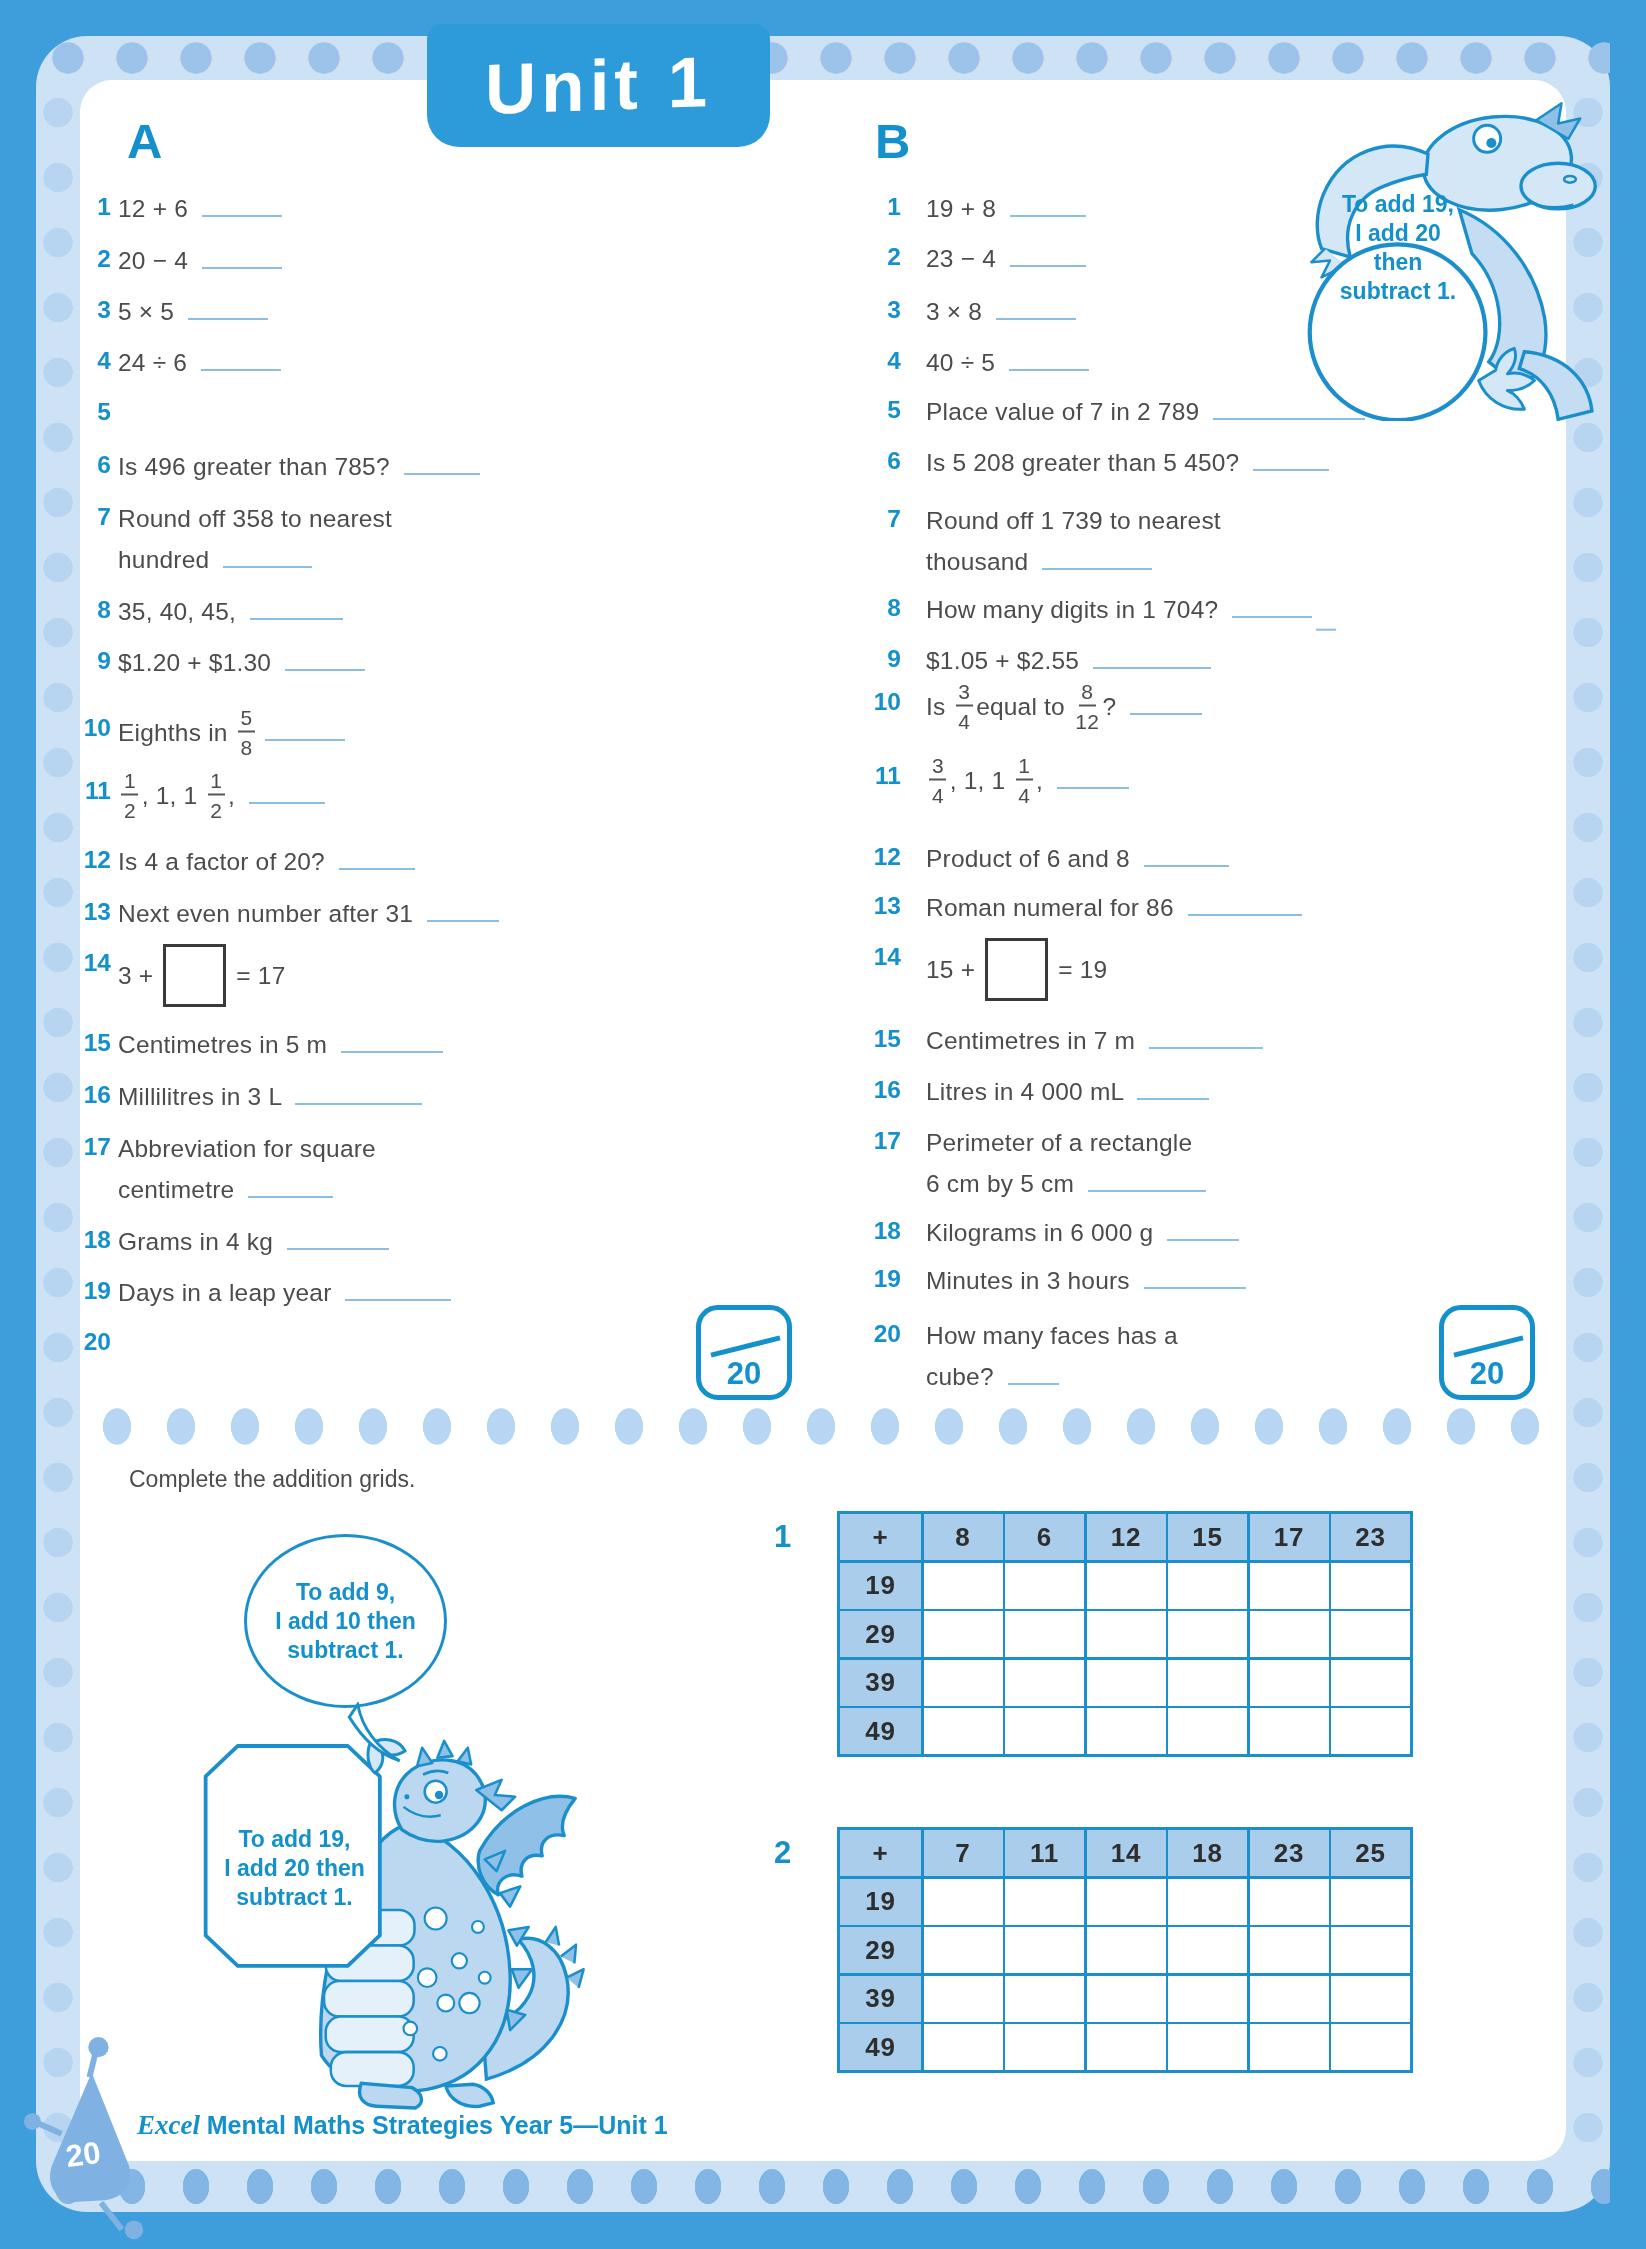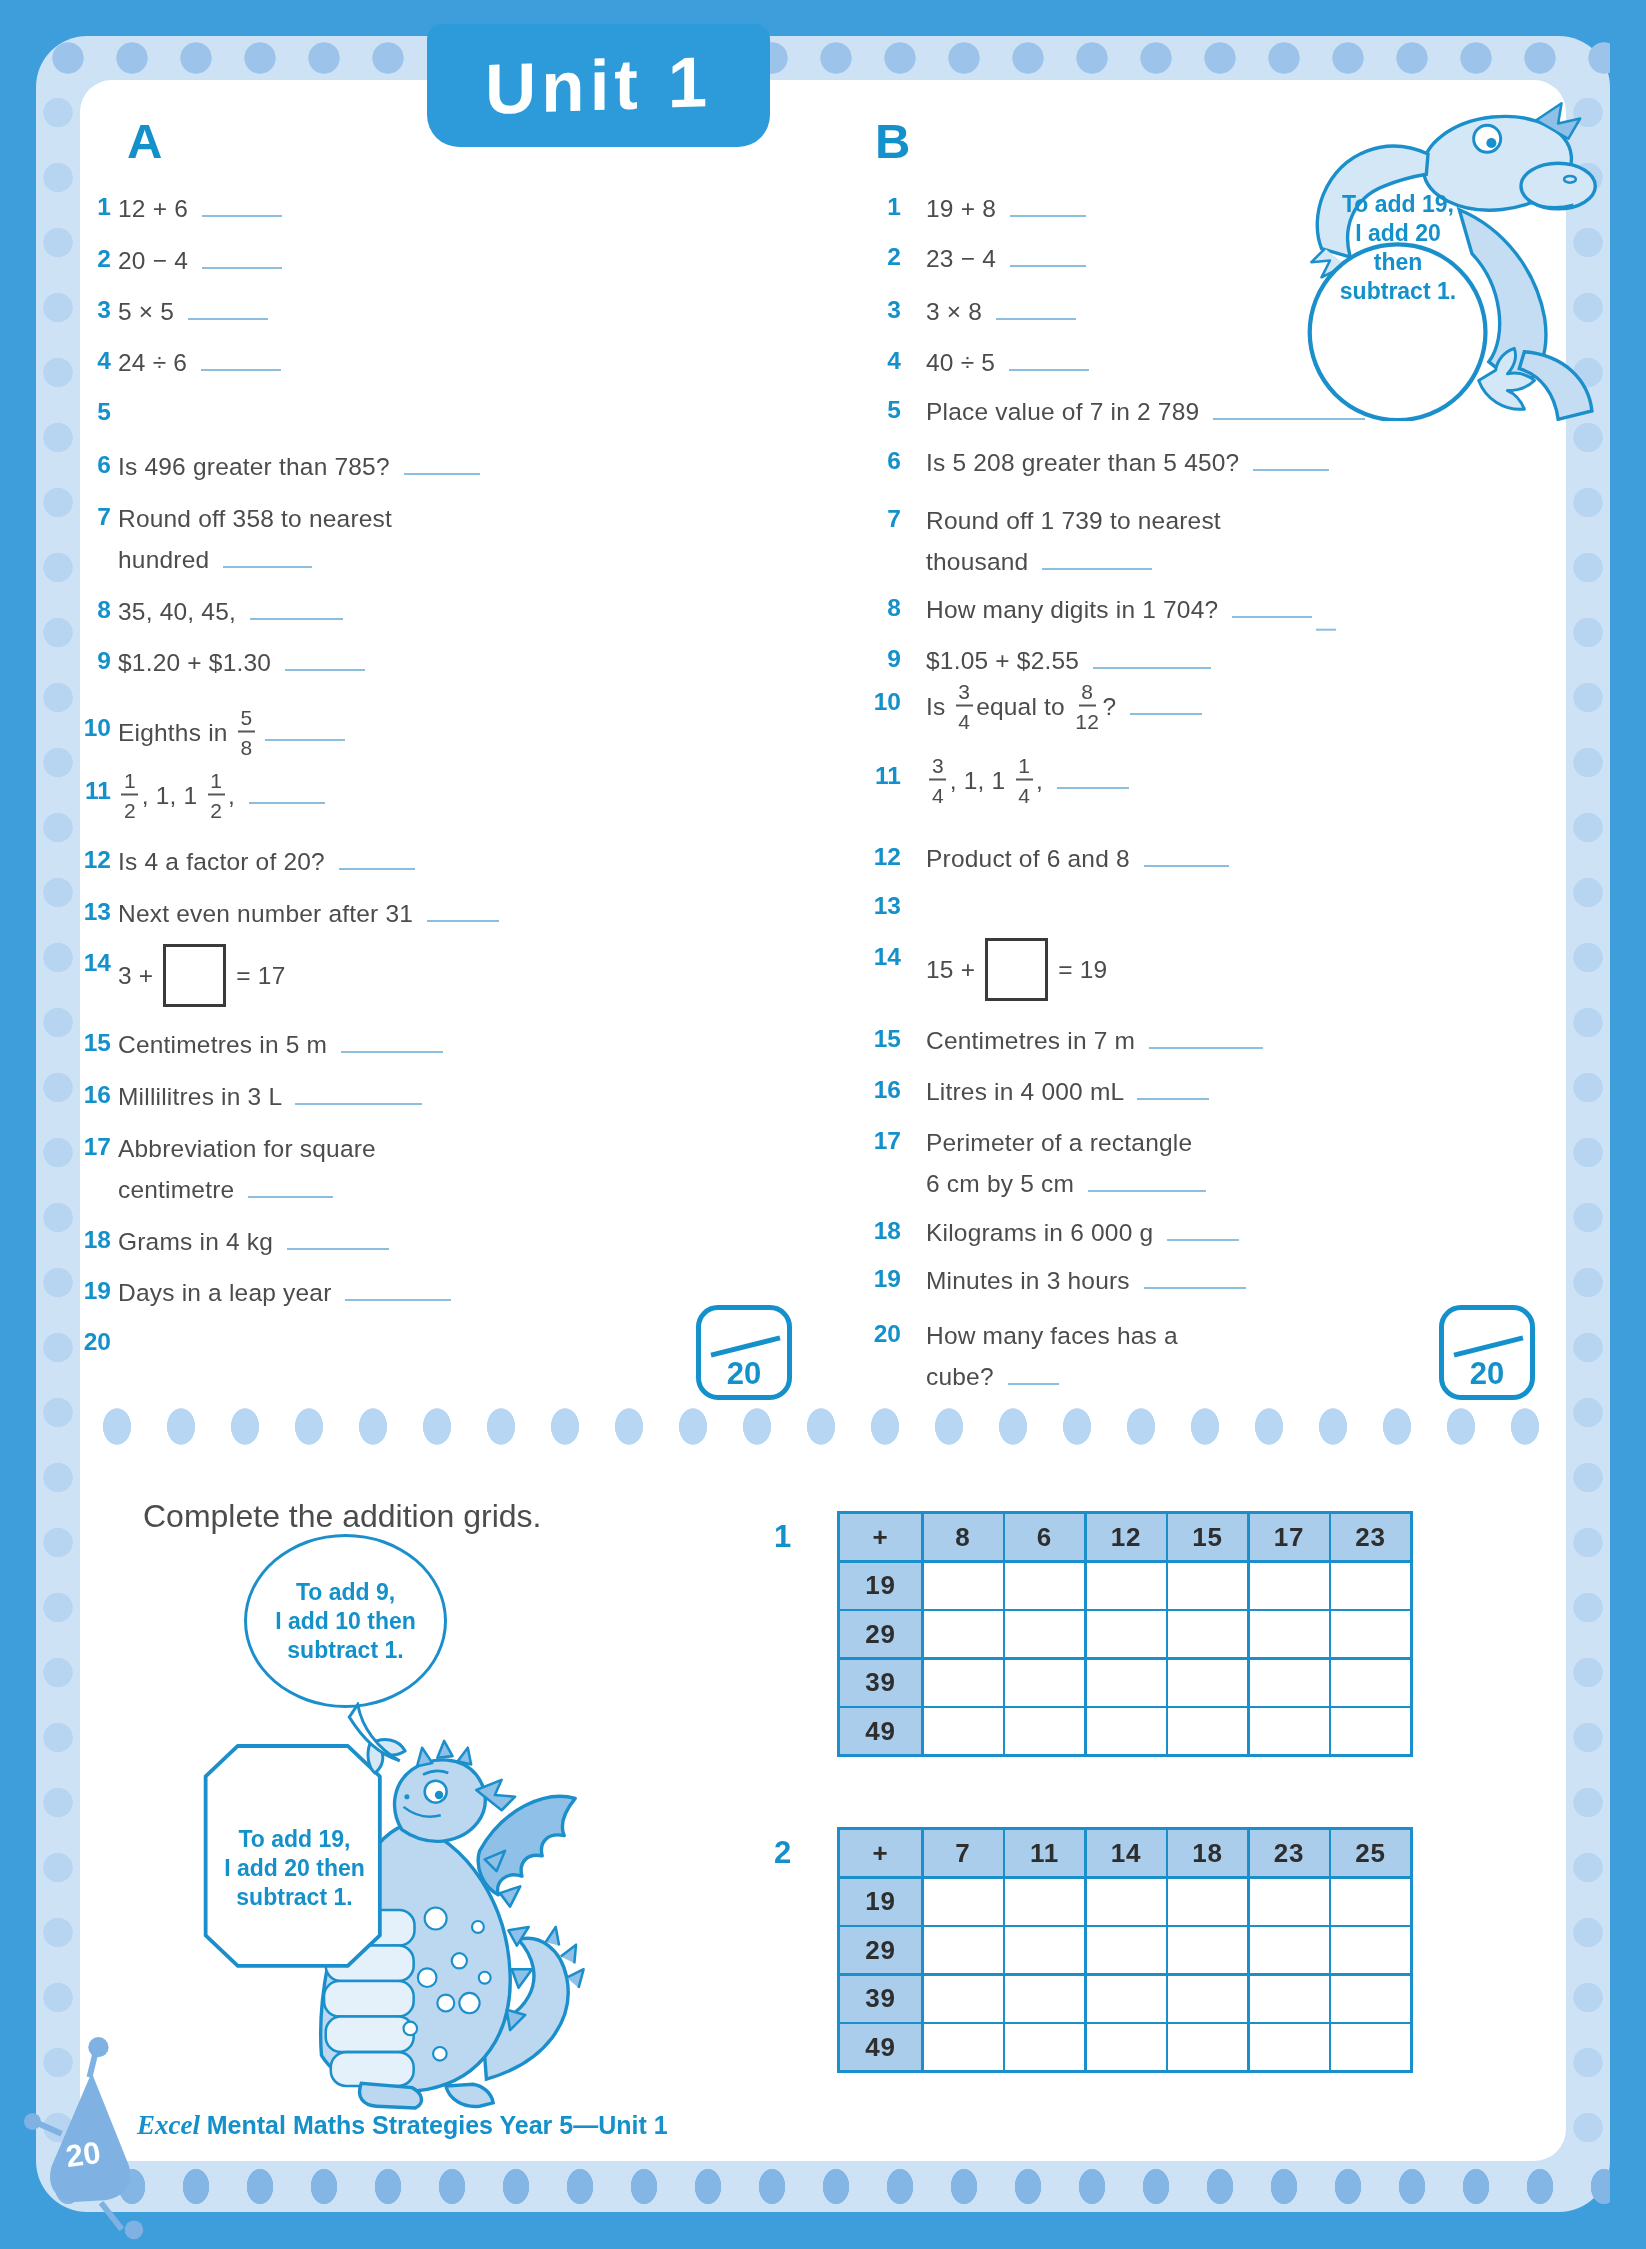--- a/index.html
+++ b/index.html
@@ -34,21 +34,21 @@
   .blank.b2{transform:translateY(12.7px);margin-left:3.4px;}
   .fr{display:inline-flex;flex-direction:column;align-items:center;vertical-align:middle;margin:0 3.4px;line-height:1;transform:translateY(-2.5px);}
   .fn{font-size:21px;color:var(--text);padding:0 2.5px 3.4px;border-bottom:2.1px solid #565656;}
   .fd{font-size:21px;color:var(--text);padding-top:3.4px;}
   .abox{display:inline-block;width:63px;height:63px;border:3.4px solid #3a3a3a;background:#fff;margin:0 10px;flex:0 0 auto;}
 
   .score{position:absolute;top:1305px;width:96px;height:95px;border:5px solid var(--accent);border-radius:22px;z-index:3;background:#fff;}
   .score .slash{position:absolute;left:9.3px;top:34px;width:71px;border-top:5px solid var(--accent);transform:rotate(-14deg);}
   .score .sval{position:absolute;bottom:3.4px;left:0;right:0;text-align:center;font-weight:700;font-size:31px;color:var(--accent);}
 
-  .instructions{position:absolute;left:143px;top:1466px;font-size:32px;color:var(--text);z-index:3;margin-top:32px;}
+  .instructions{position:absolute;left:129px;top:1466px;font-size:23px;color:var(--text);z-index:3;}
 
   .gridlabel{position:absolute;font-size:31px;font-weight:700;color:var(--accent);z-index:3;}
   .grid{position:absolute;left:837px;display:grid;gap:2.5px;background:var(--tb);border:3.4px solid var(--tb);grid-template-columns:81px repeat(6,79px);grid-auto-rows:46px;z-index:3;}
   .gcell{display:flex;align-items:center;justify-content:center;background:#fff;font-weight:700;font-size:26px;color:#2e2e2e;letter-spacing:0.8px;}
   .ghead{background:var(--thead);}
 
   .bubble{position:absolute;left:244px;top:1534px;width:203px;height:174px;background:#fff;border:3.4px solid var(--tb);border-radius:50%;z-index:4;display:flex;align-items:center;justify-content:center;text-align:center;}
   .tiptext{color:var(--accent);font-weight:700;font-size:23px;line-height:29px;text-align:center;}
   .circle-tip-text{position:absolute;left:1309px;top:190px;width:178px;z-index:5;}
   .sign-text{position:absolute;left:210px;top:1825px;width:169px;z-index:5;}
@@ -132,21 +132,21 @@
           <span class="fd">12</span>
         </span><span class="qt">? </span><span class="blank" style="width: 72px;"></span></span></div>
     <div class="qrow" style="height: 81px;"><span class="qnum">11</span><span class="qcontent"><span class="fr">
           <span class="fn">3</span>
           <span class="fd">4</span>
         </span><span class="qt">, 1, 1 </span><span class="fr">
           <span class="fn">1</span>
           <span class="fd">4</span>
         </span><span class="qt">, </span><span class="blank" style="width: 72px;"></span></span></div>
     <div class="qrow" style="height: 49px;"><span class="qnum">12</span><span class="qcontent"><span class="qt">Product of 6 and 8 </span><span class="blank" style="width: 85px;"></span></span></div>
-    <div class="qrow" style="height: 51px;"><span class="qnum">13</span></div>
+    <div class="qrow" style="height: 51px;"><span class="qnum">13</span><span class="qcontent"><span class="qt">Roman numeral for 86 </span><span class="blank" style="width: 114px;"></span></span></div>
     <div class="qrow c" style="height: 82px;"><span class="qnum">14</span><span class="qcontent">
         <span class="qt">15 + </span>
         <span class="abox"></span>
         <span class="qt">= 19 </span>
       </span></div>
     <div class="qrow" style="height: 51px;"><span class="qnum">15</span><span class="qcontent"><span class="qt">Centimetres in 7 m </span><span class="blank" style="width: 114px;"></span></span></div>
     <div class="qrow" style="height: 51px;"><span class="qnum">16</span><span class="qcontent"><span class="qt">Litres in 4 000 mL </span><span class="blank" style="width: 72px;"></span></span></div>
     <div class="qrow" style="height: 90px;"><span class="qnum">17</span><span class="qcontent"><span class="qt">Perimeter of a rectangle </span><br><span class="qt">6 cm by 5 cm </span><span class="blank" style="width: 118px;"></span></span></div>
     <div class="qrow" style="height: 48px;"><span class="qnum">18</span><span class="qcontent"><span class="qt">Kilograms in 6 000 g </span><span class="blank" style="width: 72px;"></span></span></div>
     <div class="qrow" style="height: 55px;"><span class="qnum">19</span><span class="qcontent"><span class="qt">Minutes in 3 hours </span><span class="blank" style="width: 102px;"></span></span></div>

